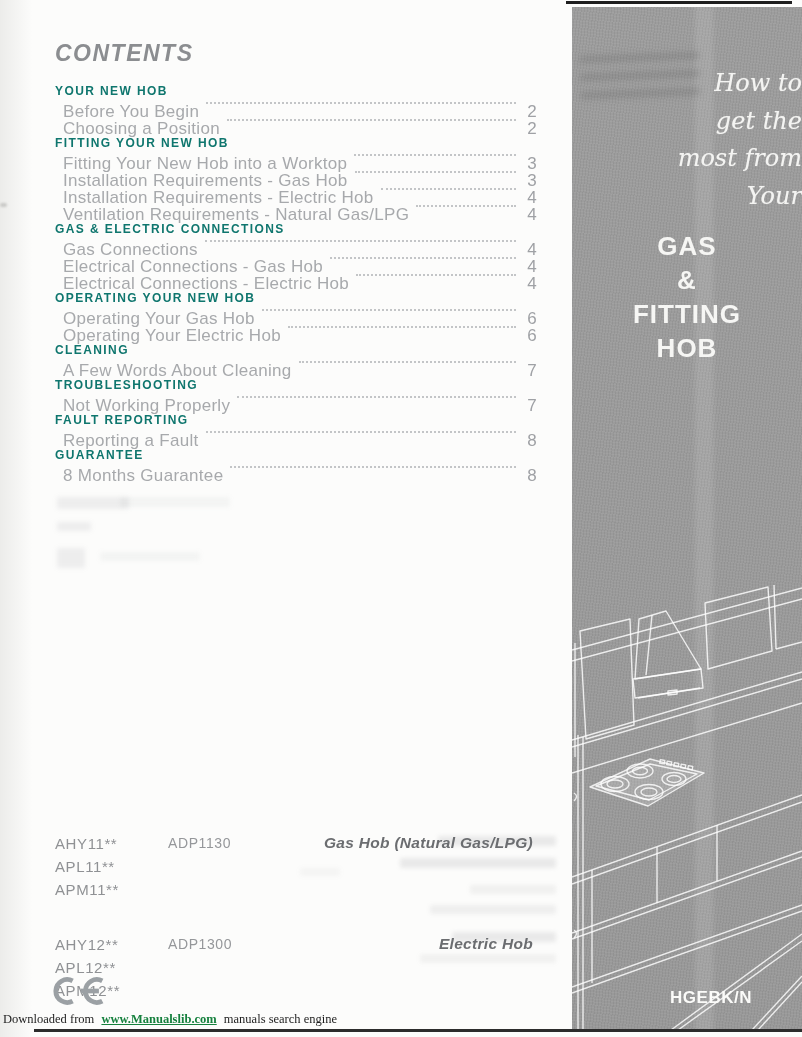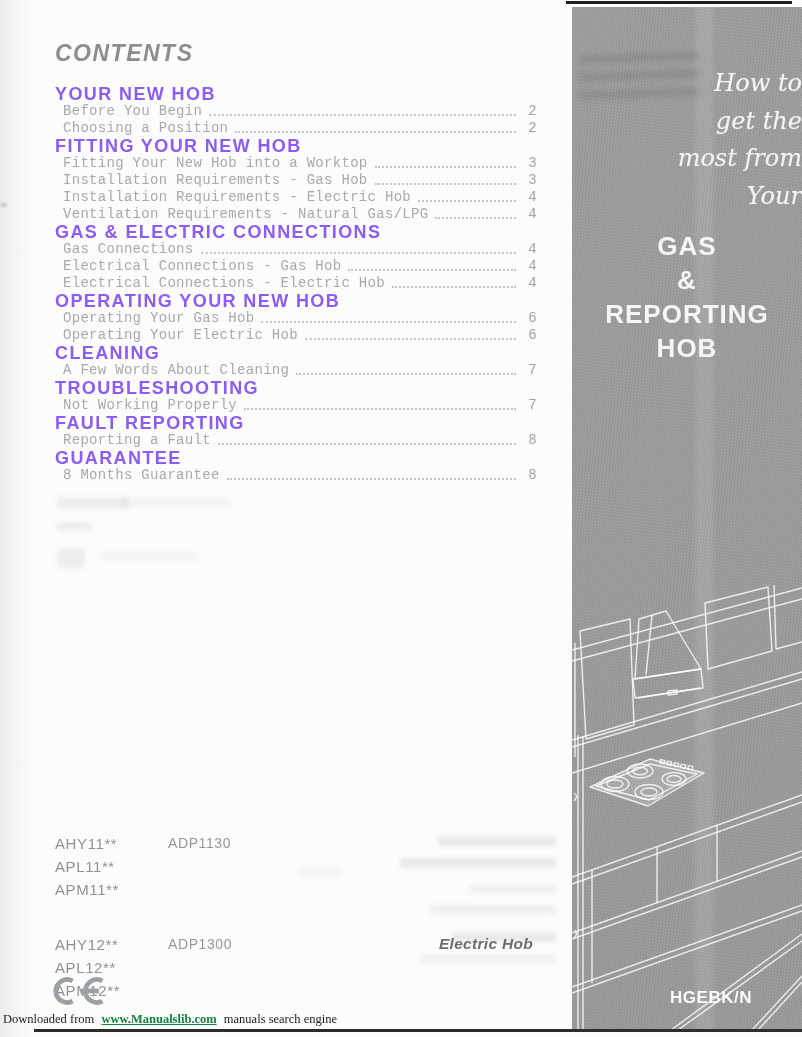--- a/index.html
+++ b/index.html
@@ -40,27 +40,27 @@
 
   
   .contents-title{
     position:absolute;left:55px;top:40px;margin:0;
     font-size:23px;font-weight:bold;font-style:italic;
     letter-spacing:1.5px;color:#8b8d90;
     transform:scaleY(1.05);
   }
   .toc{position:absolute;left:55px;top:84px;width:482px;}
   .toc-heading{
-    height:18px;font-size:18px;font-weight:bold;letter-spacing:1.4px;
-    color:#8b5cf6;white-space:nowrap;
+    height:18px;font-size:12px;font-weight:bold;letter-spacing:1.4px;
+    color:#0f766e;white-space:nowrap;
   }
   .toc-row{
-    display:flex;align-items:flex-end;height:17px;
-    font-size:14px;color:#a7a9ac;letter-spacing:.3px;
-    padding-left:8px;white-space:nowrap;font-family:Liberation Mono, monospace;
+    display:flex;align-items:flex-start;height:17px;
+    font-size:17px;color:#a7a9ac;letter-spacing:.3px;
+    padding-left:8px;white-space:nowrap;
   }
   .toc-label{flex:0 0 auto;}
   .dots{
     flex:1 1 auto;border-bottom:2px dotted #c3c5c7;
     margin:0 5px 3px 7px;min-width:20px;
   }
   .toc-page{flex:0 0 16px;text-align:right;color:#9fa1a5;}
 
   
   .models{position:absolute;left:55px;top:800px;width:478px;}
@@ -239,20 +239,21 @@
   <div class="ghostline g7"></div>
 
   <div class="models" id="models">
       <div class="model-row">
         <div class="model-codes">
           <div>AHY11**</div>
           <div>APL11**</div>
           <div>APM11**</div>
         </div>
         <div class="model-adp">ADP1130</div>
+        <div class="model-type">Gas Hob (Natural Gas/LPG)</div>
       </div>
       <div class="model-row">
         <div class="model-codes">
           <div>AHY12**</div>
           <div>APL12**</div>
           <div>APM12**</div>
         </div>
         <div class="model-adp">ADP1300</div>
         <div class="model-type">Electric Hob</div>
       </div>
@@ -272,21 +273,21 @@
     <div class="banner-ghost"></div>
     <div class="tagline" id="tagline">
         <div>How to</div>
         <div>get the</div>
         <div>most from</div>
         <div>Your</div>
       </div>
     <div class="banner-title" id="bannerTitle">
         <div>GAS</div>
         <div>&amp;</div>
-        <div>REPORTING</div>
+        <div>FITTING</div>
         <div>HOB</div>
       </div>
 
     <svg class="kitchen" viewBox="0 0 230 445">
       <g fill="none" stroke="#ffffff" stroke-opacity="0.82" stroke-width="1.4" stroke-linejoin="round">
 
         <path d="M0,65 L230,3"></path>
         <path d="M0,76 L230,14"></path>
 
         <path d="M8,46 L58,34 L62,140 L14,154 Z"></path>

